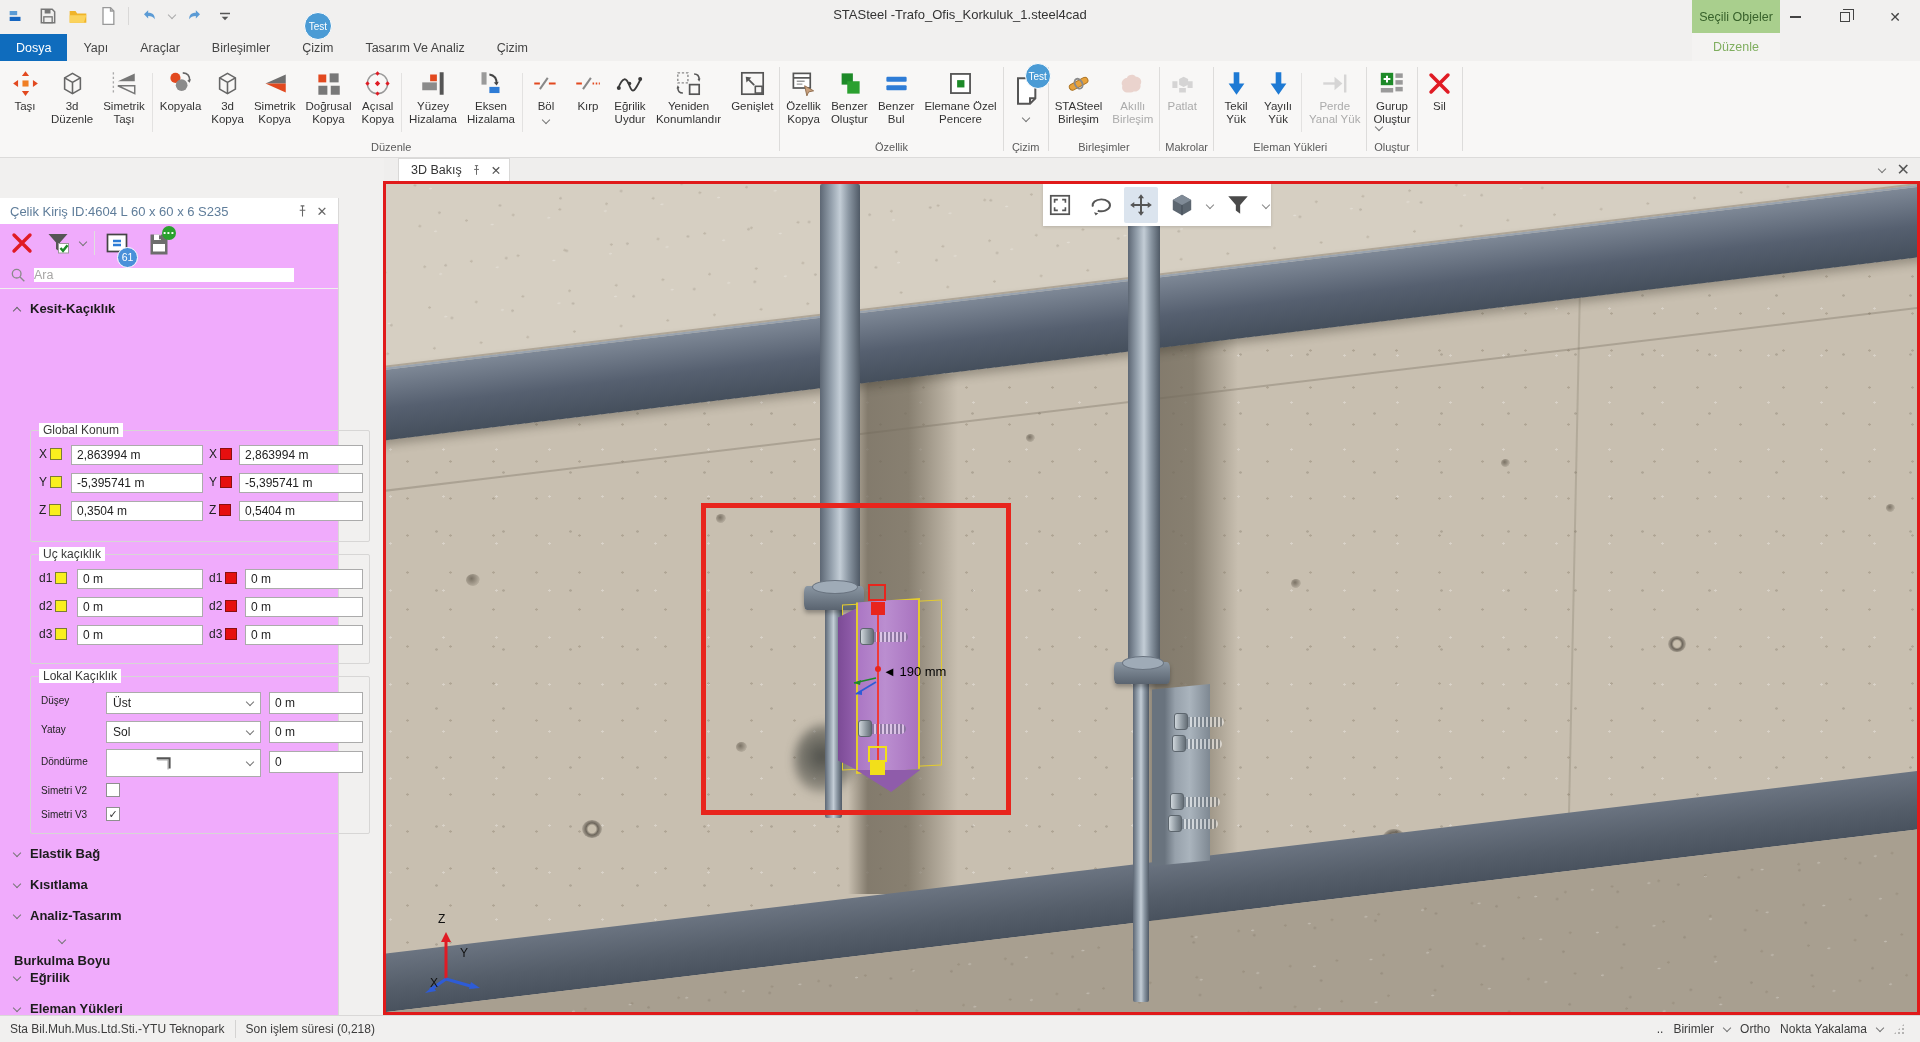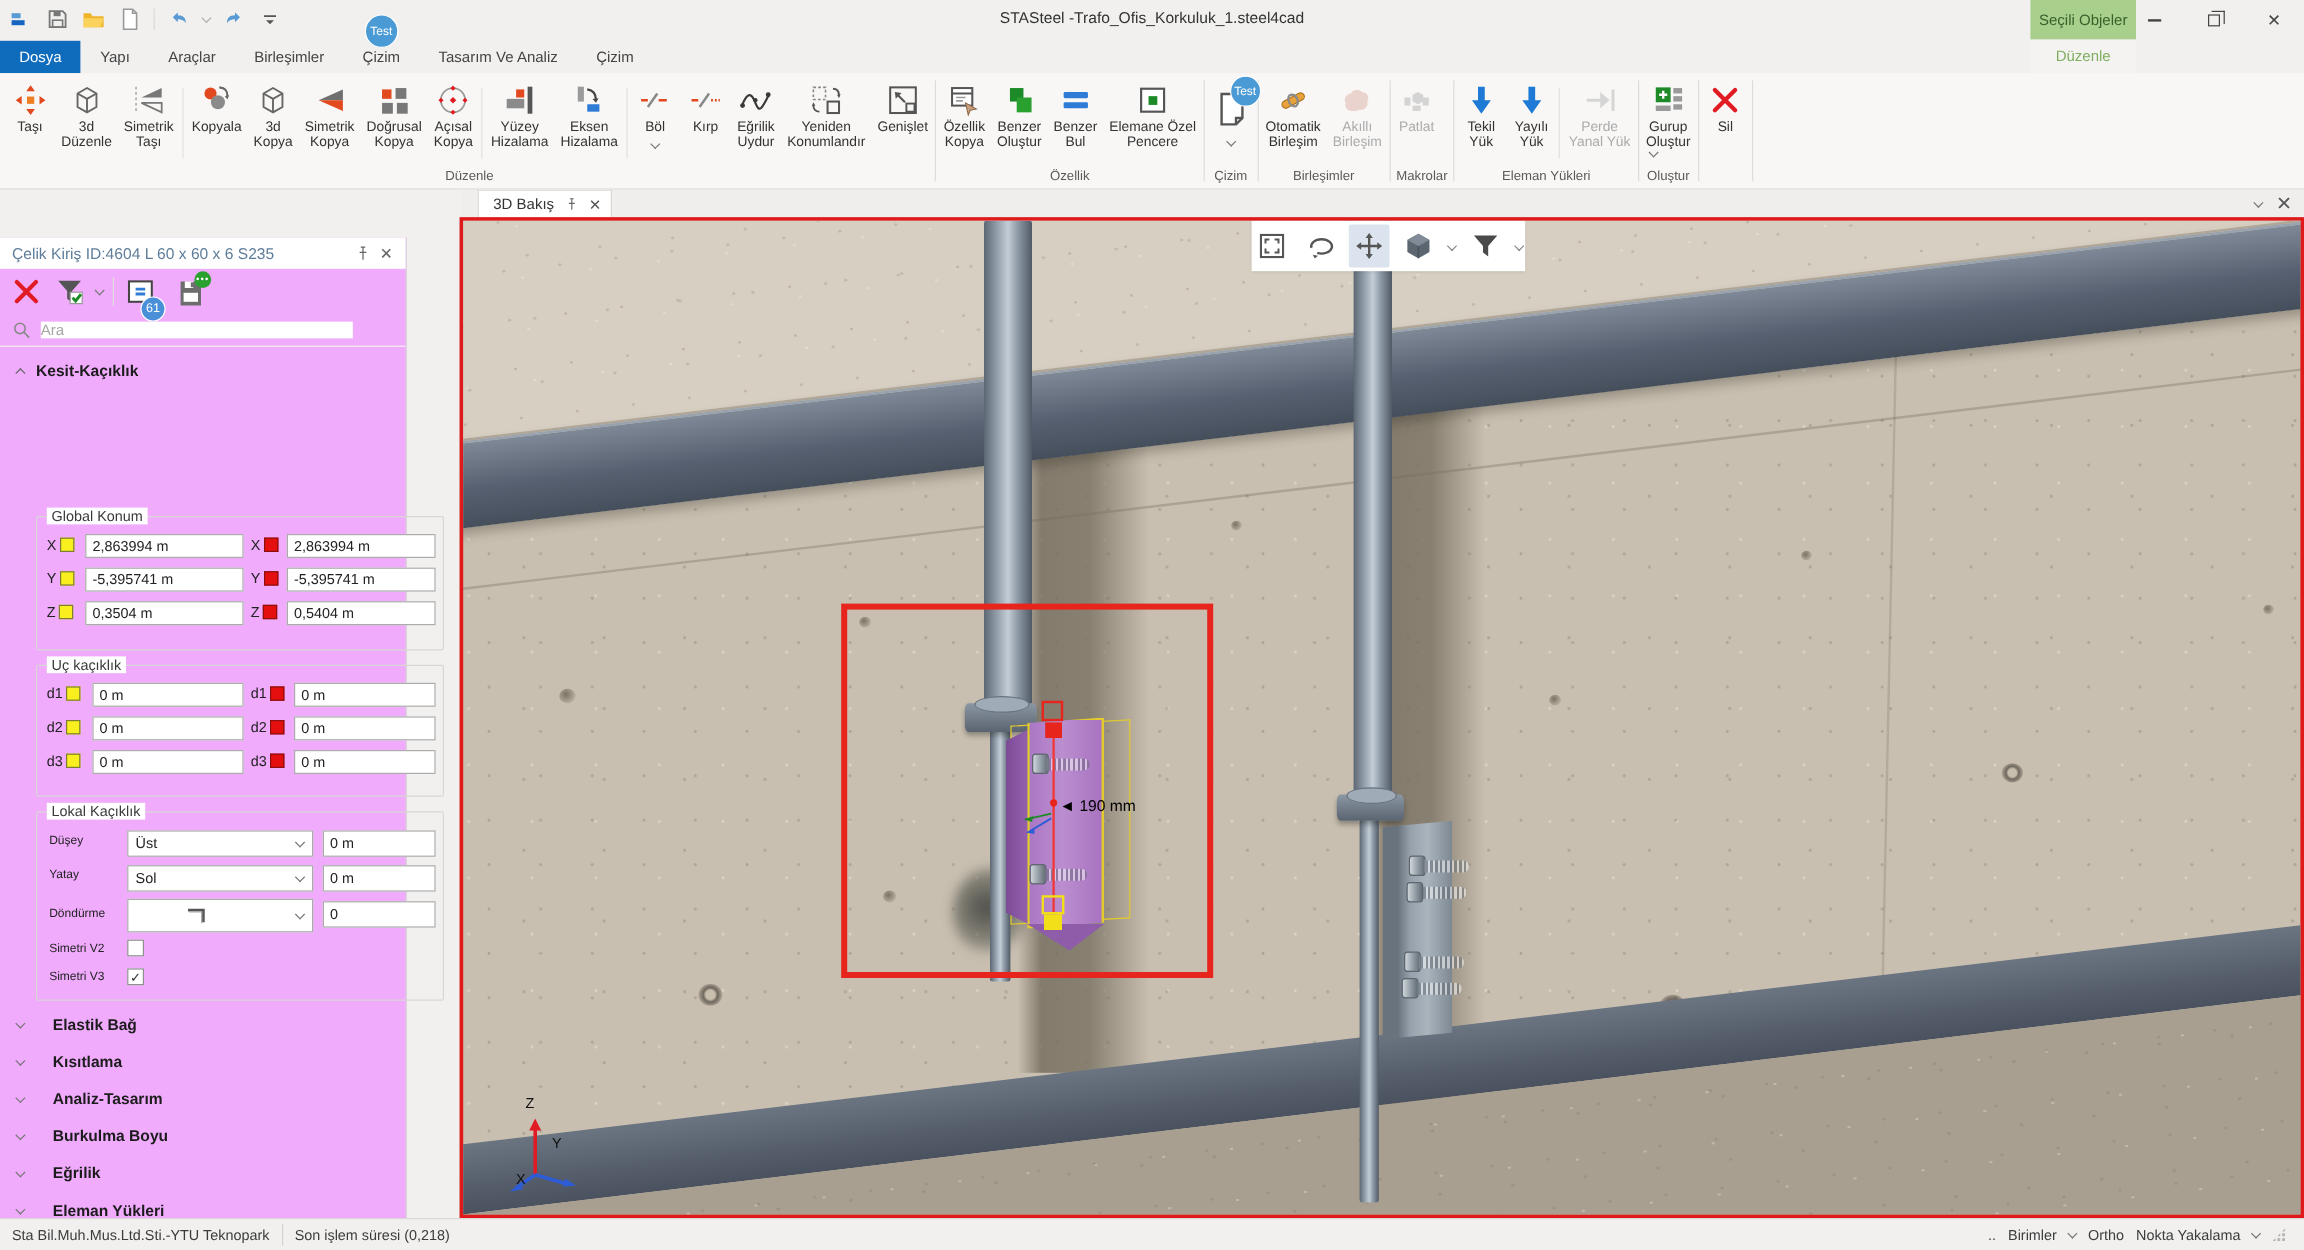--- a/index.html
+++ b/index.html
@@ -71,21 +71,21 @@
   .combo .cchev { margin-left:auto; margin-right:8px; }
   .ival { position:absolute; height:20px; border:1px solid #ababab; font-size:12px; color:#222; padding-left:5px; font-family:"Liberation Sans", sans-serif; background:#fff; outline:none; }
   .chip { position:absolute; font-size:12px; color:#222; display:flex; align-items:center; gap:3px; }
   .sq { width:12px; height:12px; border:1px solid #7c7c34; }
   .sq.y { background:#f9ef1e; }
   .sq.r { background:#e60f0f; border-color:#8a1010; }
   .flabel { position:absolute; font-size:10px; color:#222; }
   .dd { position:absolute; height:22px; border:1px solid #ababab; background:#fff; display:flex; align-items:center; font-size:12px; color:#222; padding-left:6px; }
   .dd .cchev { margin-left:auto; margin-right:7px; }
   .cb { position:absolute; width:14px; height:14px; border:1px solid #8f8f8f; background:#fff; font-size:11px; display:flex; align-items:center; justify-content:center; color:#333; }
-  .collapsed-row { display:flex; align-items:center; gap:24px; padding-left:14px; position:absolute; }
+  .collapsed-row { display:flex; align-items:center; gap:10px; padding-left:14px; position:absolute; }
   .collapsed-row .lbl { font-size:13px; font-weight:bold; color:#1c1c1c; }
   .ptabs { position:absolute; left:0; bottom:0; width:100%; height:26px; display:flex; align-items:stretch; background:#f0efee; border-top:1px solid #dcdbda; }
   .ptab { padding:0 12px; display:flex; align-items:center; font-size:12px; color:#555; border-right:1px solid #e3e2e1; cursor:default; white-space:nowrap; }
   .ptab.active { background:#fff; color:#222; border-top:1px solid #c9c8c7; }
 
   
   .vtabs { position:absolute; left:384px; top:158px; width:1536px; height:23px; background:#efeeed; display:flex; align-items:stretch; }
   .vtab { background:#fff; display:flex; align-items:center; gap:8px; padding:0 8px 0 12px; font-size:12.5px; color:#333; border:1px solid #d9d8d7; border-bottom:none; margin-left:14px; }
   .vtabs-right { margin-left:auto; display:flex; align-items:center; gap:12px; padding-right:10px; color:#555; }
   .canvas { position:absolute; left:383px; top:181px; width:1537px; height:834px; border:3px solid #e01a1a; overflow:hidden;
@@ -505,21 +505,21 @@
         <div class="rbtn">
             <span class="ricon">
               <svg viewBox="0 0 24 24">
                 <g transform="rotate(-28 12 12)">
                   <rect x="3" y="9.5" width="18" height="5.5" rx="2.7" fill="#e8a23b" stroke="#a96f1d" stroke-width=".8"></rect>
                   <ellipse cx="12" cy="12.2" rx="3.2" ry="4.6" fill="none" stroke="#8a8a8a" stroke-width="1.7"></ellipse>
                 </g>
               </svg>
             </span>
             <div class="rlbl">
-              <span>Otomatik</span>
+              <span>STASteel</span>
               <span>Birleşim</span>
             </div>
           </div>
         <div class="rbtn disabled">
             <span class="ricon">
               <svg viewBox="0 0 24 24">
                 <path d="M8 20c-4 0-6-3-5-6-2-3 1-7 4-7 1-3 6-4 8-1 4 0 6 4 4 7 1 3-2 7-6 6-1 1-4 1-5 1z" fill="#f0b3a4"></path>
               </svg>
             </span>
             <div class="rlbl">
@@ -796,21 +796,21 @@
         <span class="lbl">Elastik Bağ</span>
       </div>
     <div class="collapsed-row" style="top:679px;">
         <span class="chev"></span>
         <span class="lbl">Kısıtlama</span>
       </div>
     <div class="collapsed-row" style="top:710px;">
         <span class="chev"></span>
         <span class="lbl">Analiz-Tasarım</span>
       </div>
-    <div class="collapsed-row" style="top:741px;">
+    <div class="collapsed-row" style="top:741px;flex-direction:column;">
         <span class="chev"></span>
         <span class="lbl">Burkulma Boyu</span>
       </div>
     <div class="collapsed-row" style="top:772px;">
         <span class="chev"></span>
         <span class="lbl">Eğrilik</span>
       </div>
     <div class="collapsed-row" style="top:803px;">
         <span class="chev"></span>
         <span class="lbl">Eleman Yükleri</span>

